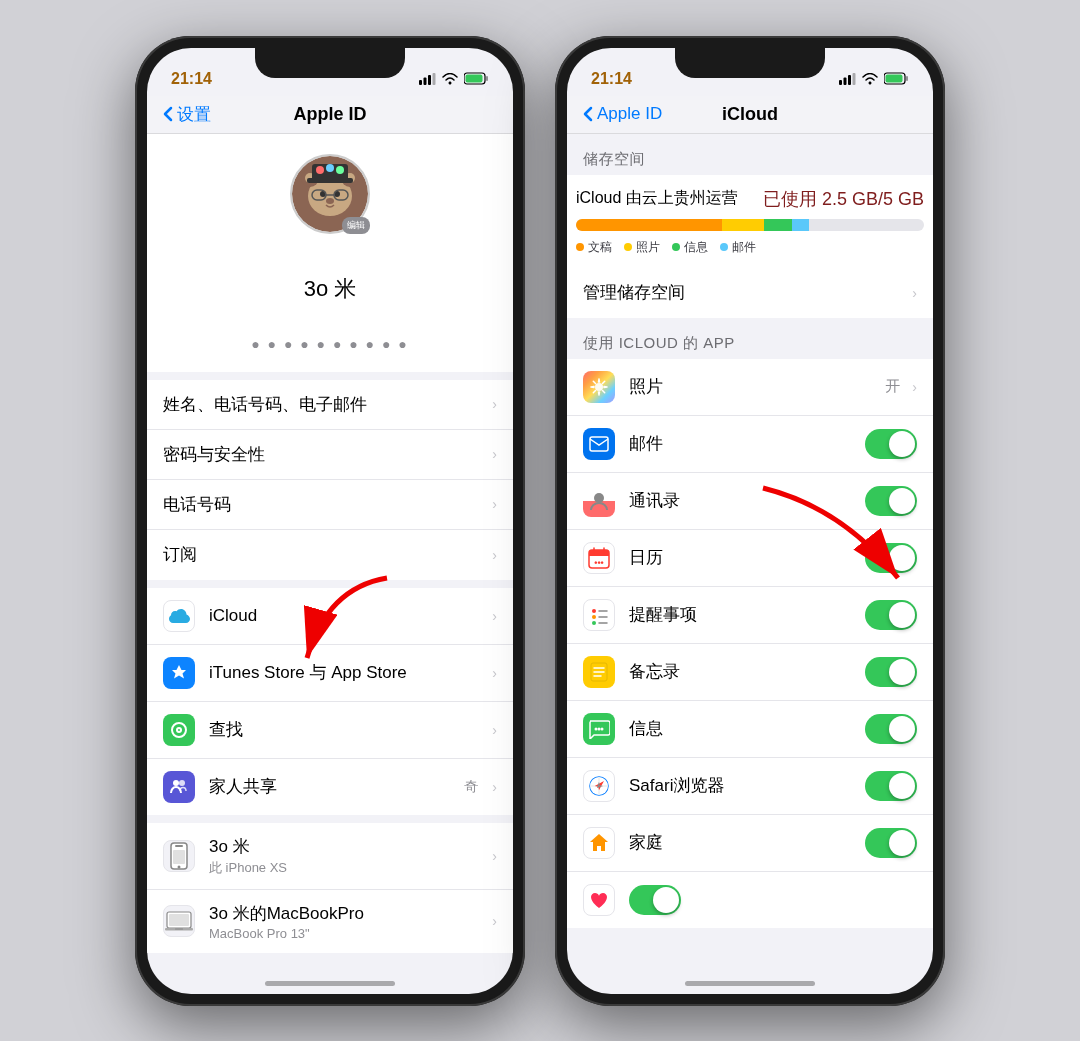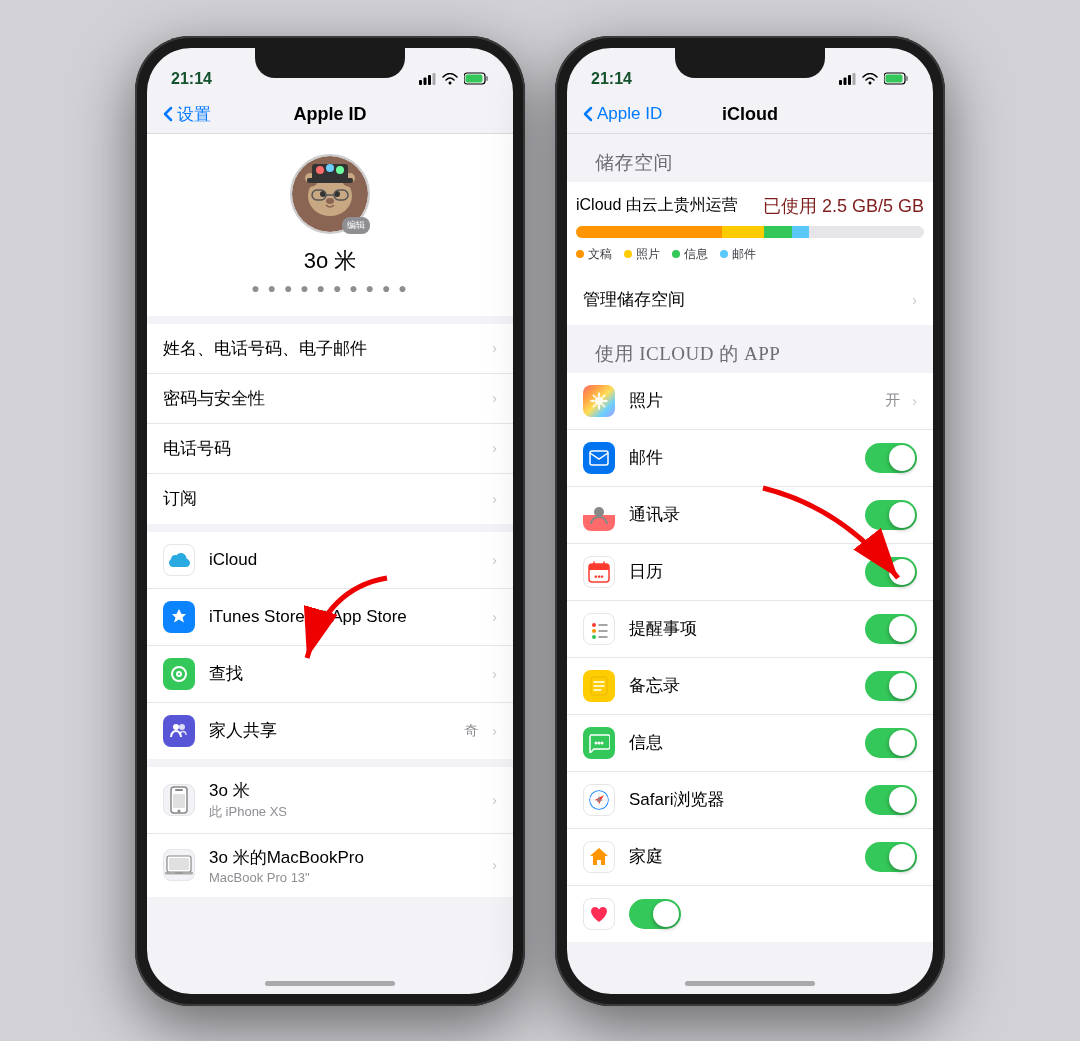--- a/index.html
+++ b/index.html
@@ -55,21 +55,21 @@
       align-items: center;
       padding: 14px 24px 0;
       height: 48px;
       position: relative;
       z-index: 5;
     }
 
     .status-time {
       font-size: 16px;
       font-weight: 600;
-      color: #14532d;
+      color: #a16207;
     }
 
     .status-icons {
       display: flex;
       align-items: center;
       gap: 6px;
     }
 
     .status-icons svg {
       fill: #000;
@@ -103,20 +103,21 @@
     }
 
     
     .profile-section {
       background: #fff;
       display: flex;
       flex-direction: column;
       align-items: center;
       padding: 20px 16px;
       margin-bottom: 8px;
+      gap: 28px;
     }
 
     .avatar-container {
       position: relative;
       margin-bottom: 12px;
     }
 
     .avatar {
       width: 80px;
       height: 80px;
@@ -205,26 +206,25 @@
     }
 
     .row-badge {
       font-size: 14px;
       color: #8e8e93;
       margin-right: 6px;
     }
 
     
     .section-header {
-      font-size: 19px;
+      font-size: 15px;
       color: #6d6d72;
-      padding: 16px 28px 6px;
+      padding: 16px 16px 6px;
       text-transform: uppercase;
       letter-spacing: 0.5px;
-      font-family: Liberation Serif, serif;
     }
 
     .storage-bar-container {
       background: #fff;
       padding: 12px 9px;
       margin-bottom: 0;
     }
 
     .storage-title-row {
       display: flex;

